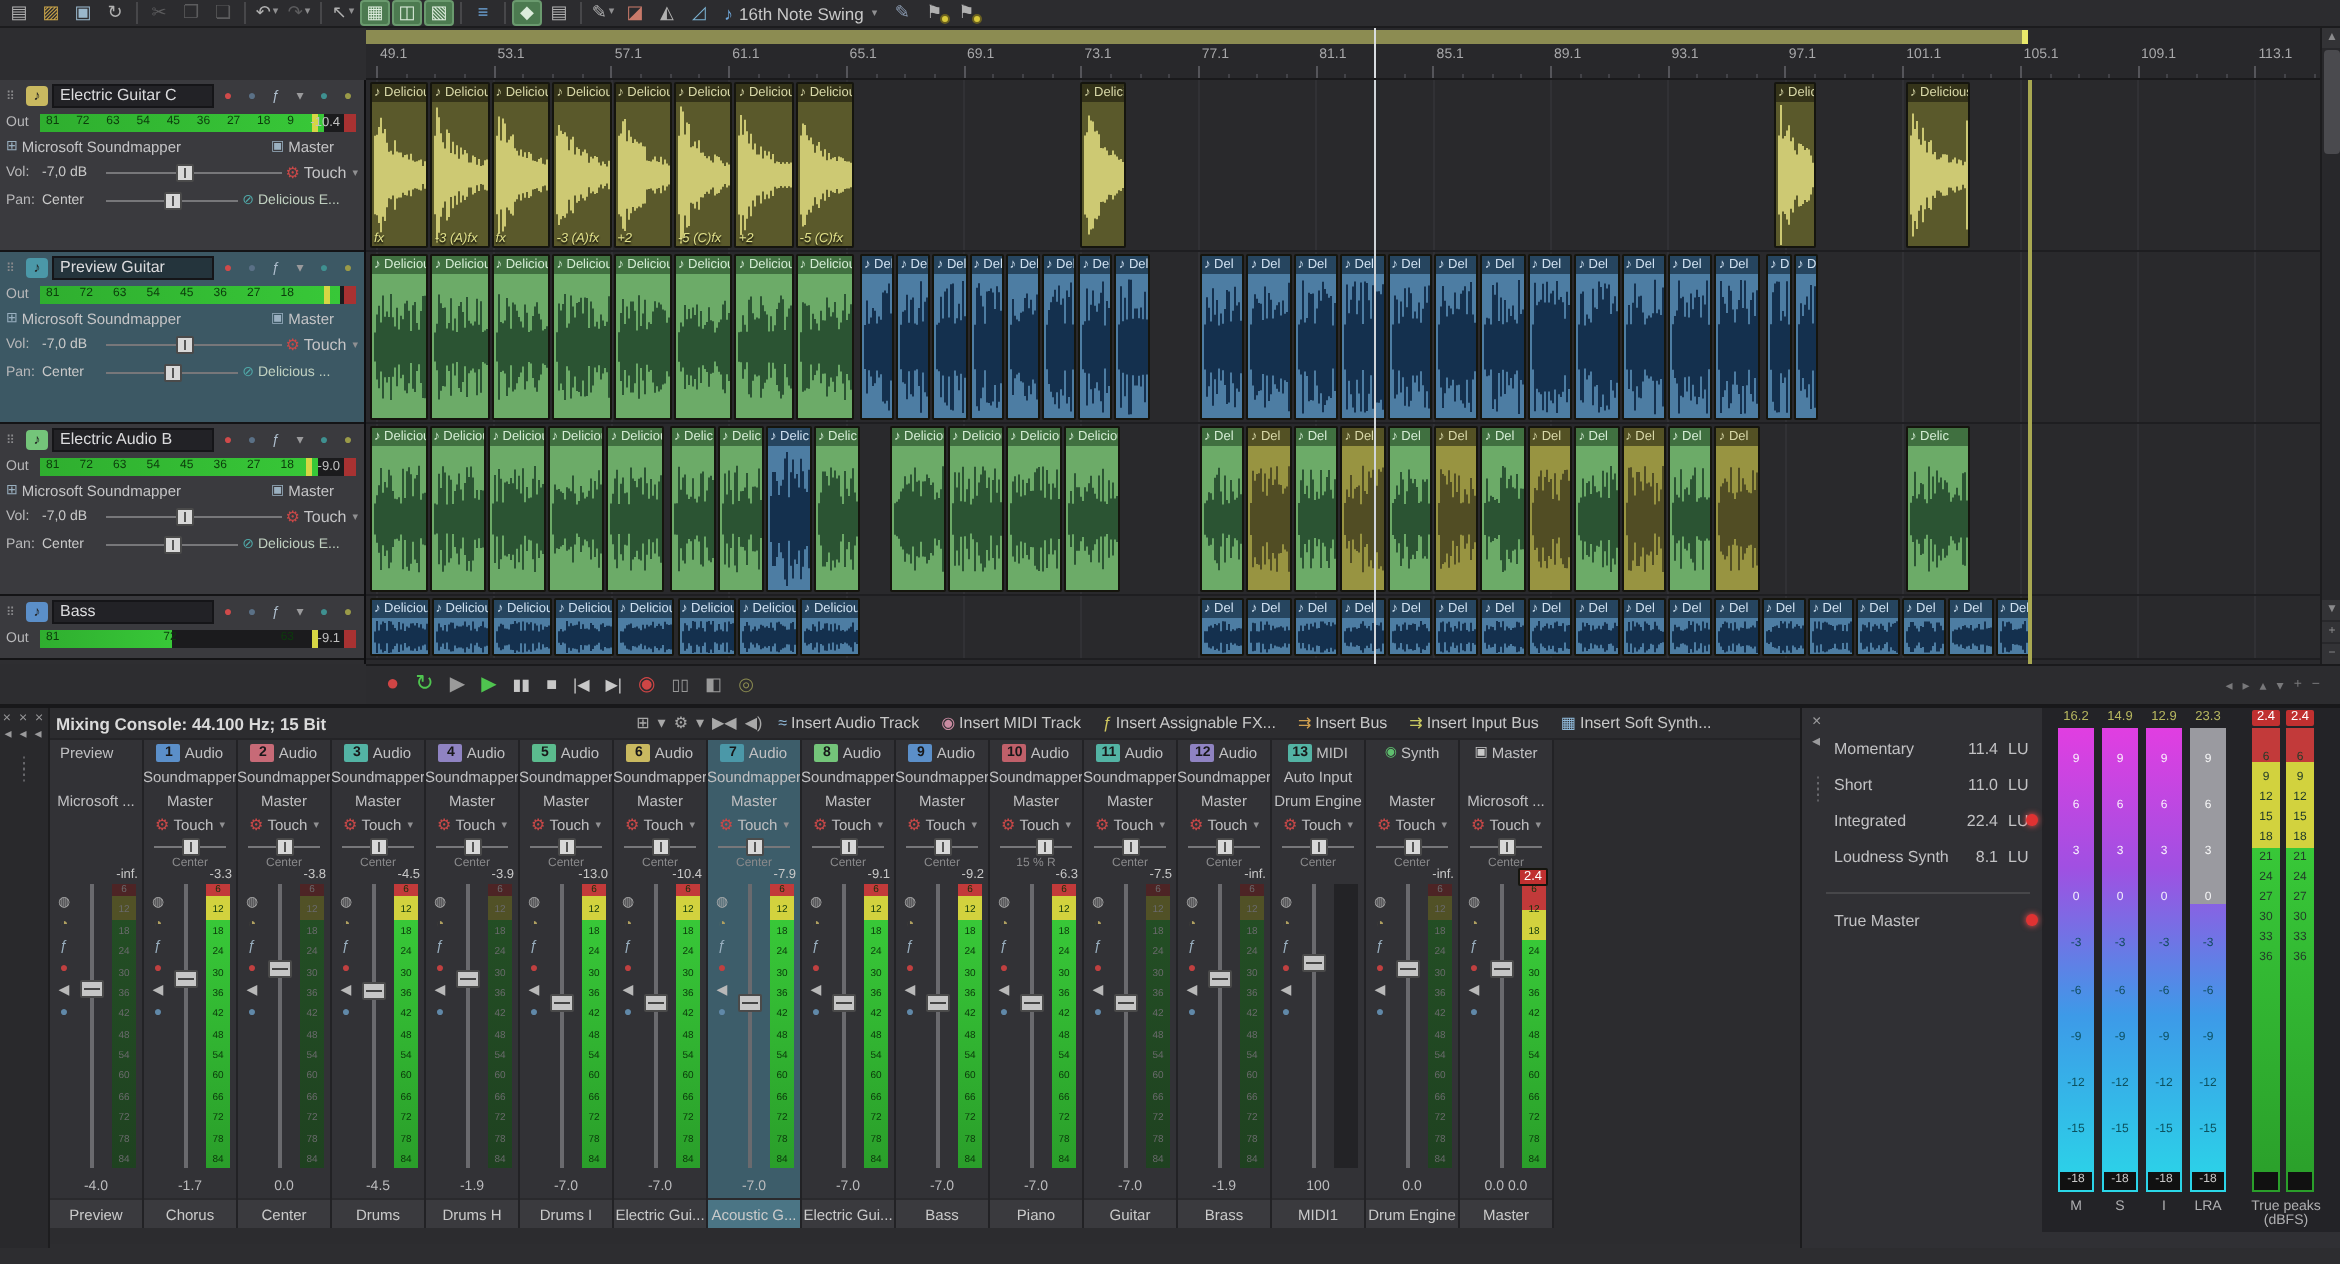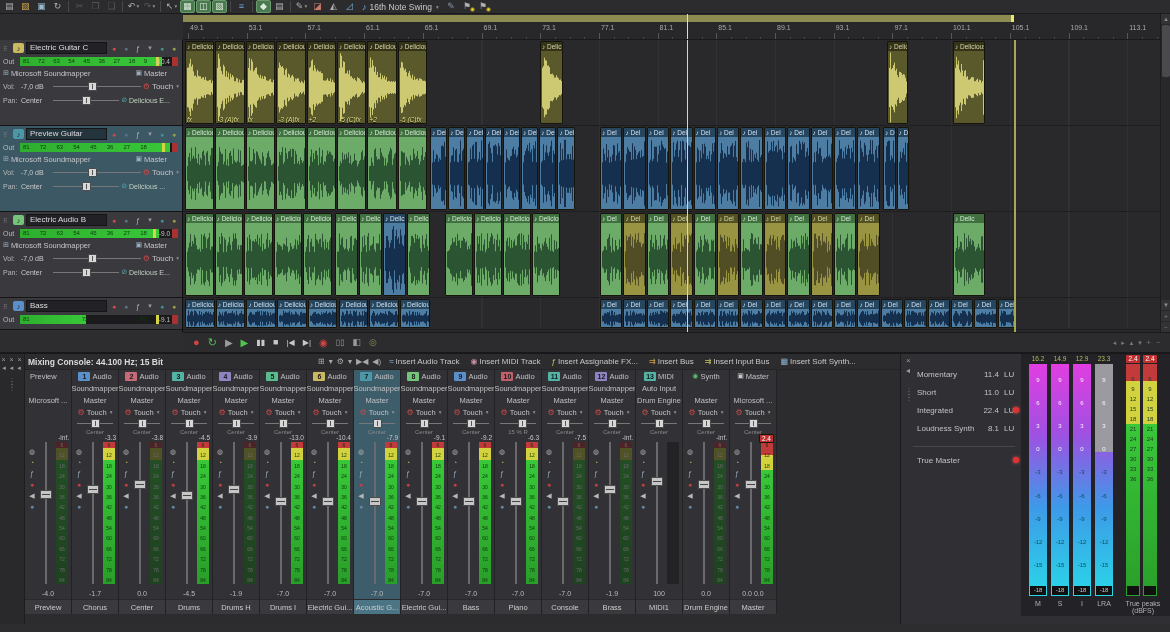--- a/index.html
+++ b/index.html
@@ -1831,21 +1831,21 @@
                 <div>54</div>
                 <div>60</div>
                 <div>66</div>
                 <div>72</div>
                 <div>78</div>
                 <div>84</div>
               </div>
             </div>
           </div>
           <div class="sval">-7.0</div>
-          <div class="sname">Console</div>
+          <div class="sname">Guitar</div>
         </div>
         <div class="strip">
           <div class="sr">
             <span class="sbdg" style="background: rgb(143, 131, 194);">12</span>
             <span>Audio</span>
           </div>
           <div class="sr">Soundmapper</div>
           <div class="sr">Master</div>
           <div class="sr">
             <span class="gear">⚙</span>

